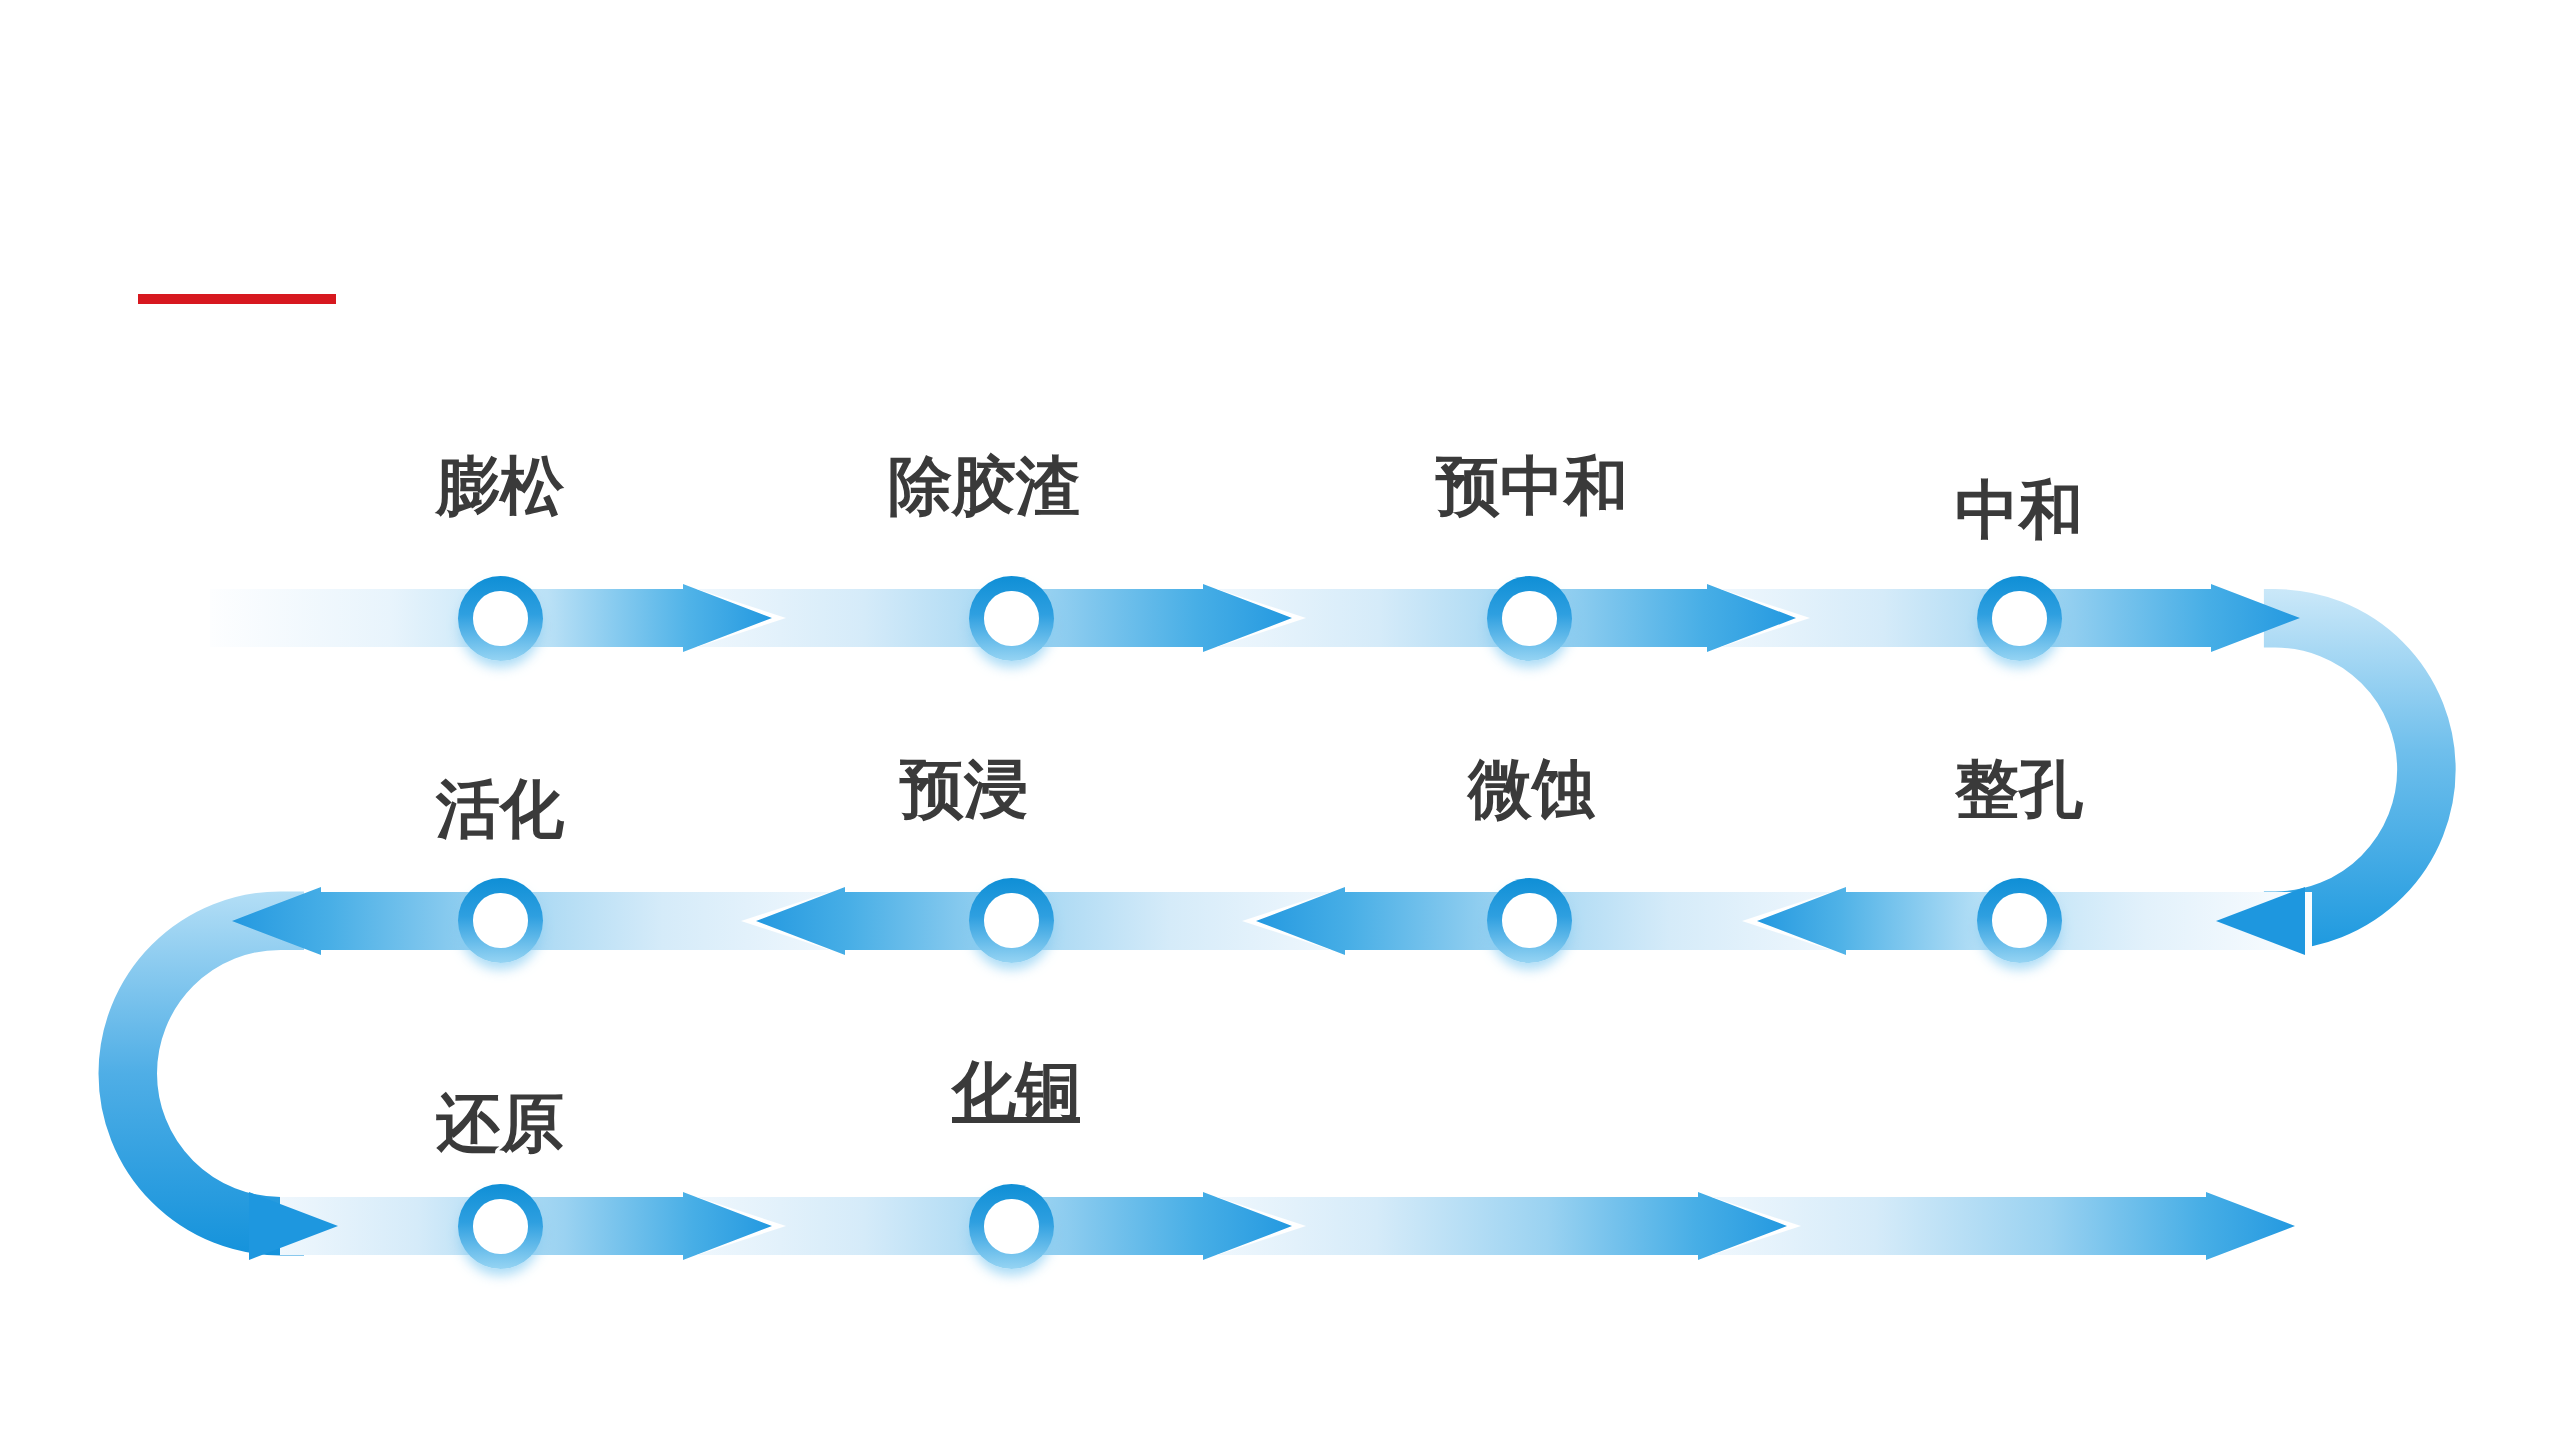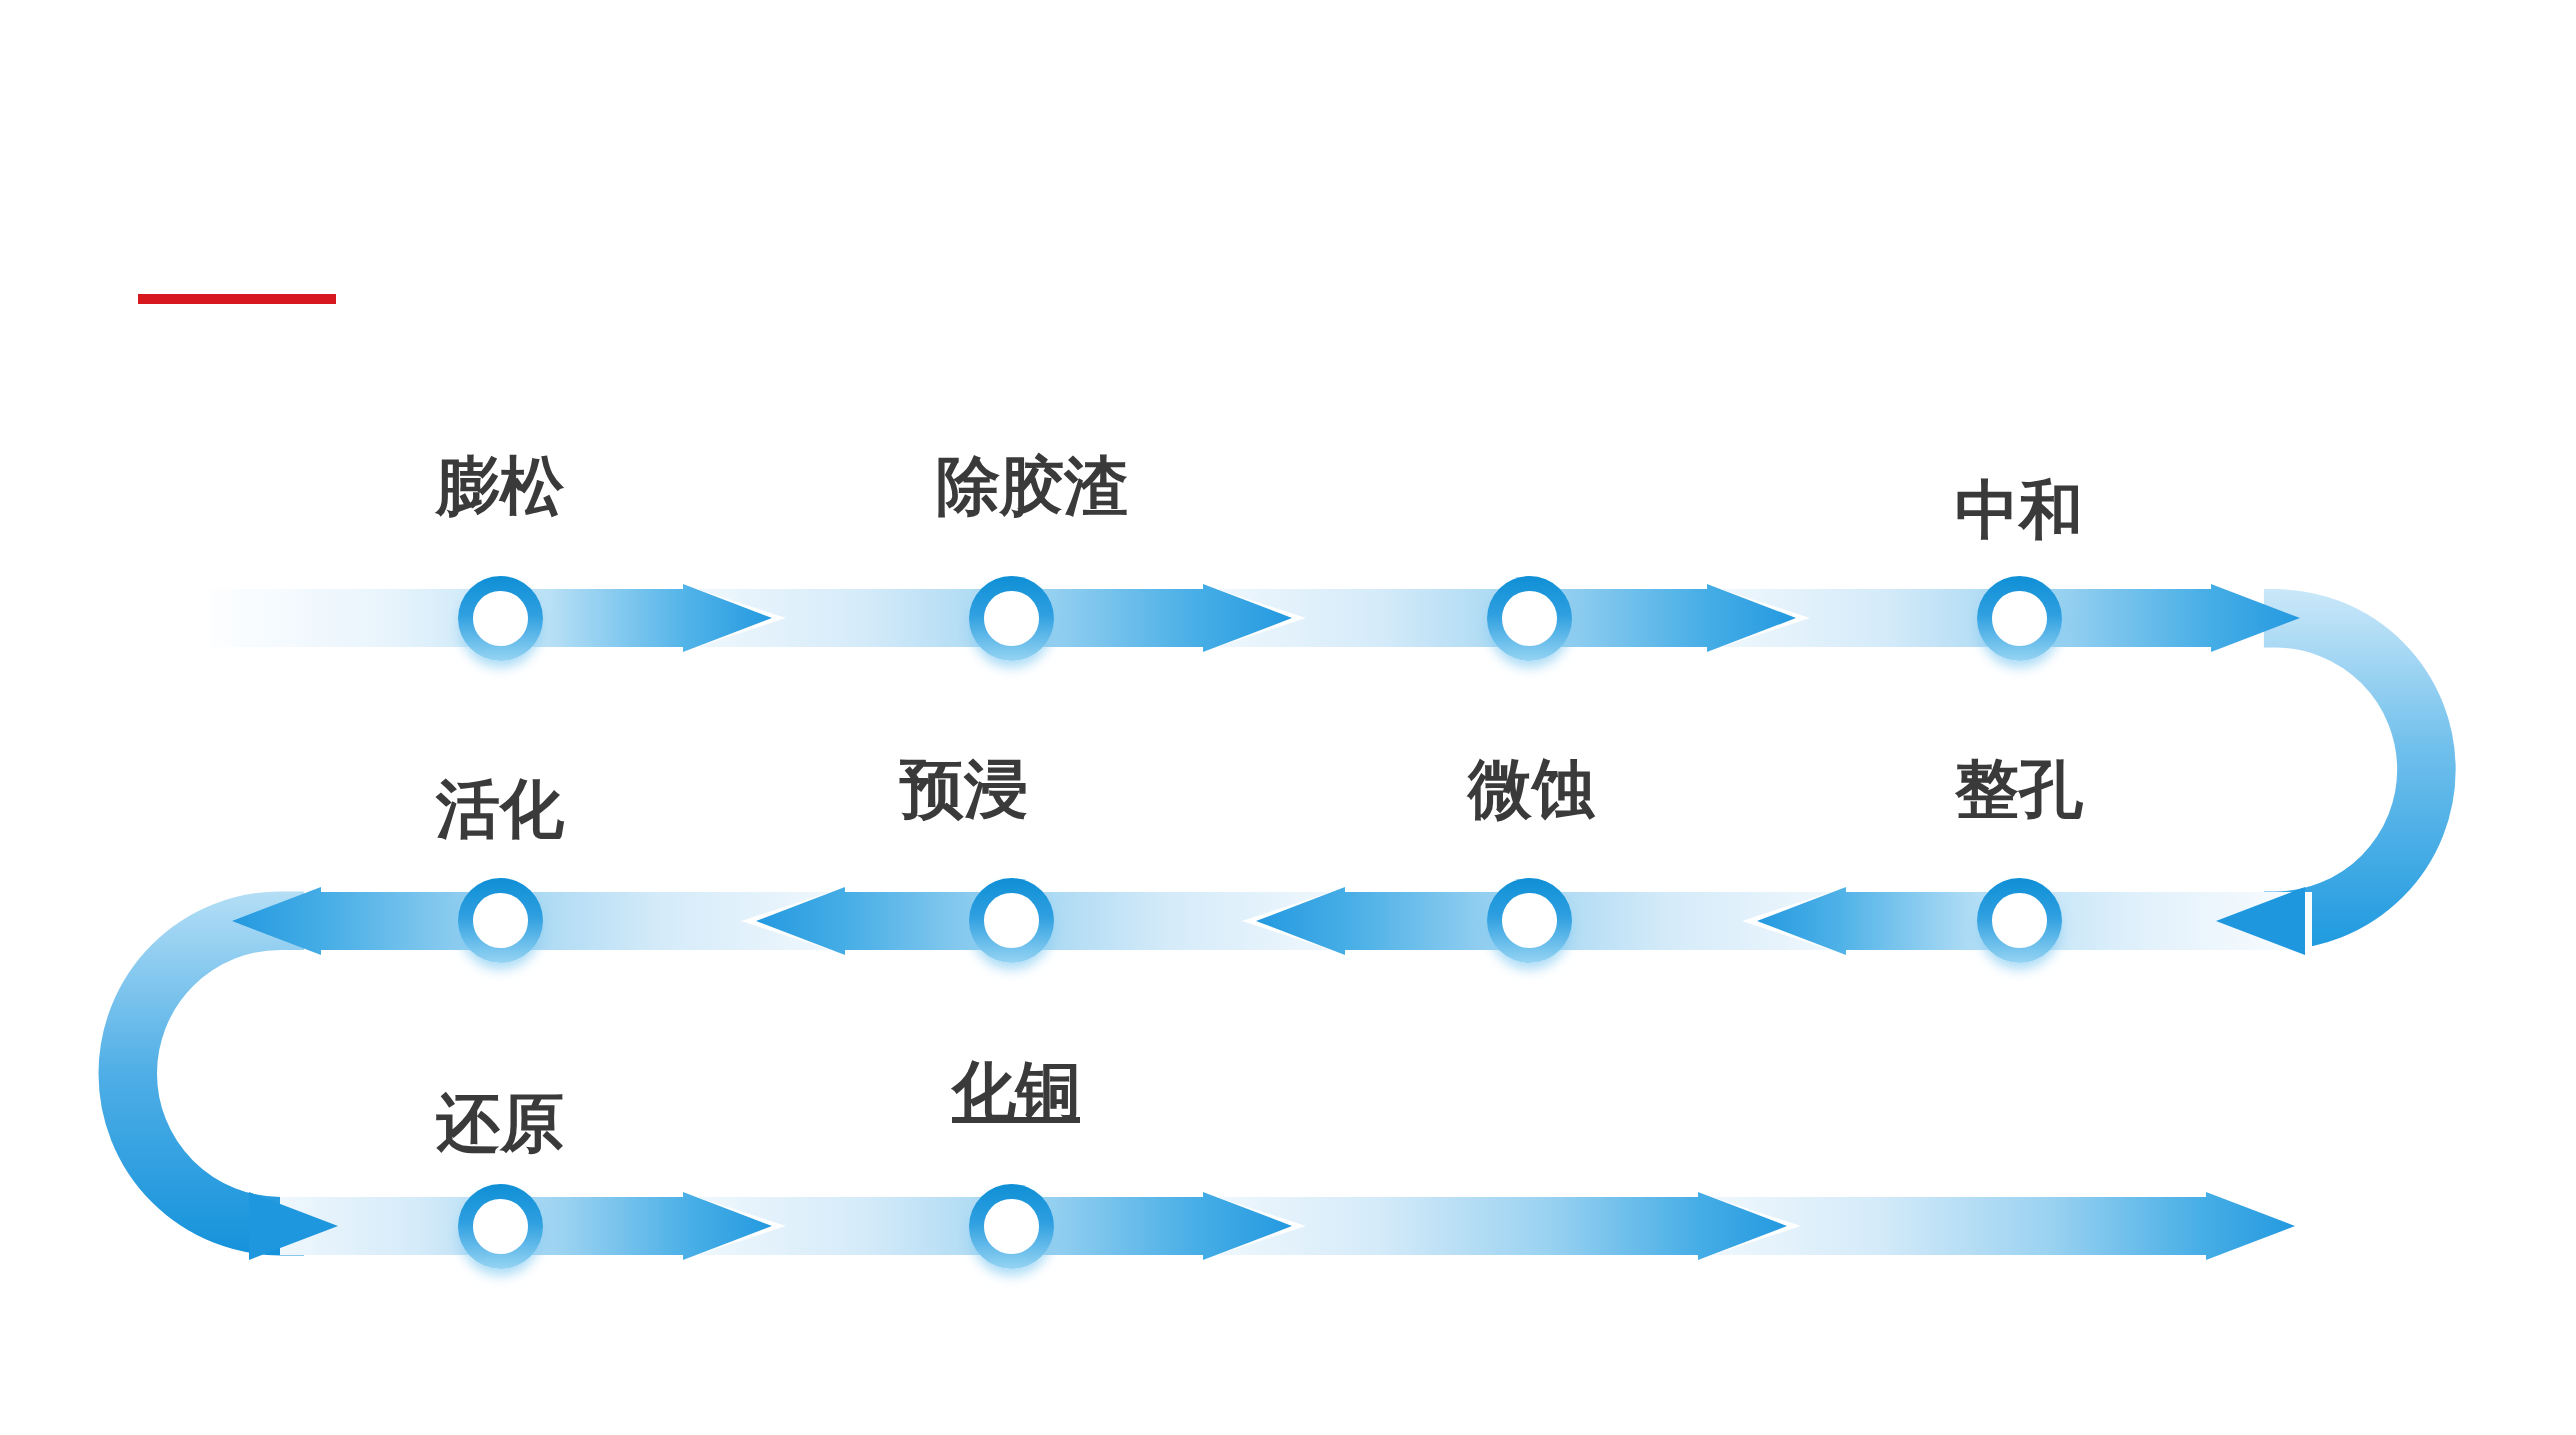--- a/index.html
+++ b/index.html
@@ -106,21 +106,22 @@
 
   <div class="ring" style="left:458px;top:878px;"></div>
   <div class="ring" style="left:969px;top:878px;"></div>
   <div class="ring" style="left:1487px;top:878px;"></div>
   <div class="ring" style="left:1977px;top:878px;"></div>
 
   <div class="ring" style="left:458px;top:1184px;"></div>
   <div class="ring" style="left:969px;top:1184px;"></div>
 
   <div class="step-label" style="left:500px;top:453px;">膨松</div>
-  <div class="step-label" style="left:1032px;top:453px;text-align:center;">除胶渣</div>
+  <div class="step-label" style="left:984px;top:453px;text-align:center;">除胶渣</div>
+  <div class="step-label" style="left:1532px;top:453px;">预中和</div>
   <div class="step-label" style="left:2019px;top:453px;margin-top:24px;">中和</div>
 
   <div class="step-label" style="left:500px;top:776px;">活化</div>
   <div class="step-label" style="left:964px;top:756px;text-align:center;">预浸</div>
   <div class="step-label" style="left:1532px;top:756px;">微蚀</div>
   <div class="step-label" style="left:2019px;top:756px;">整孔</div>
 
   <div class="step-label" style="left:500px;top:1090px;">还原</div>
   <div class="step-label" style="left:1016px;top:1058px;text-decoration:underline;">化铜</div>
 

